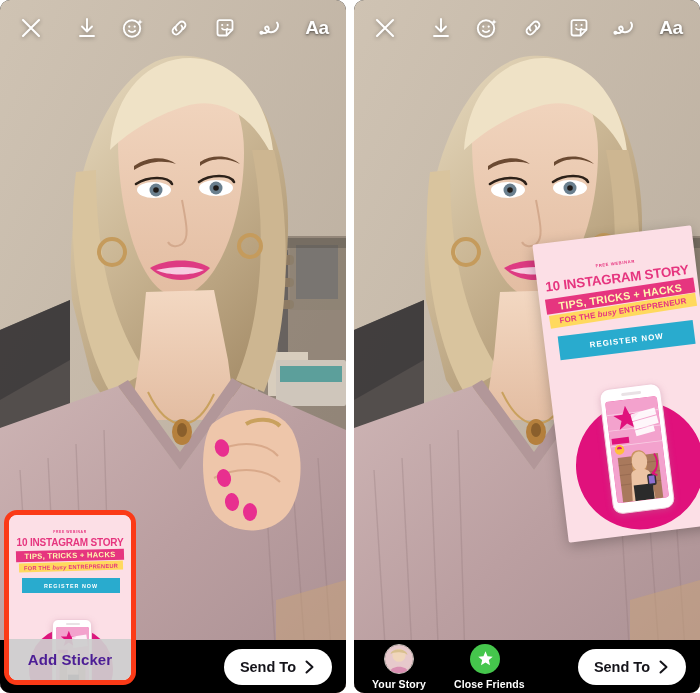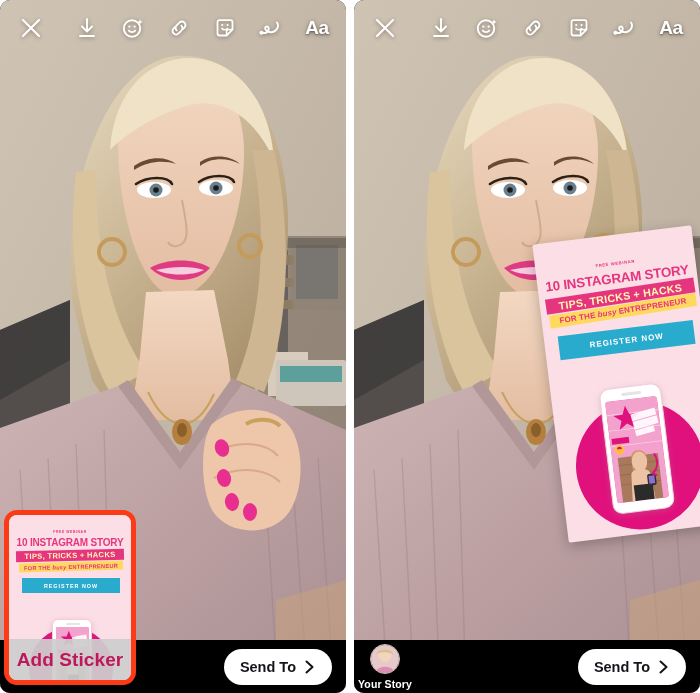--- a/index.html
+++ b/index.html
@@ -66,21 +66,21 @@
   .sendto {
     margin-left:auto; margin-right:14px;
     background:#fff; color:#15141a;
     border-radius:22px;
     height:36px; padding:0 16px;
     display:flex; align-items:center; gap:7px;
     font-size:14.5px; font-weight:bold;
   }
   .chev { display:block; }
 
-  .audience { display:flex; align-items:flex-start; gap:24px; }
+  .audience { display:flex; align-items:flex-start; gap:24px; margin-left:14px; }
   .aud-item { width:62px; text-align:center; }
   .aud-circle {
     width:30px; height:30px; border-radius:50%;
     margin:0 auto 4px auto; overflow:hidden;
     display:flex; align-items:center; justify-content:center;
   }
   .aud-story { border:1.5px solid #cfc8c2; }
   .aud-close { background:#45c64c; }
   .aud-label {
     color:#fff; font-size:10.5px; font-weight:bold;
@@ -163,21 +163,21 @@
     background:#fcdfe6;
   }
   .thumb-card {
     position:absolute; left:0; top:0; right:0; bottom:0;
     border-radius:8px; overflow:hidden;
   }
   .add-sticker {
     position:absolute; left:0; right:0; bottom:0; height:41px;
     background:rgba(205,205,205,.93);
     display:flex; align-items:center; justify-content:center;
-    color:#be185d; font-size:19px; font-weight:bold;
+    color:#4c1d95; font-size:15px; font-weight:bold;
     letter-spacing:.1px;
     z-index:3;
   }
 
   
   .placed {
     position:absolute;
     left:196px; top:234px;
     width:160px; height:300px;
     transform:rotate(-7deg);
@@ -589,20 +589,28 @@
           <div class="aud-circle aud-story">
             <svg width="30" height="30" viewBox="0 0 30 30">
               <rect width="30" height="30" fill="#e7c9cc"></rect>
               <circle cx="15" cy="11" r="7" fill="#f0d6bb"></circle>
               <path d="M5 30 C5 21 25 21 25 30 Z" fill="#d98fb2"></path>
               <path d="M6 10 C6 3 24 3 24 11 C22 7 8 7 6 10 Z" fill="#d9c08f"></path>
             </svg>
           </div>
           <div class="aud-label">Your Story</div>
         </div>
+        <div class="aud-item">
+          <div class="aud-circle aud-close">
+            <svg width="17" height="17" viewBox="0 0 20 20">
+              <path d="M10 1.6 L12.4 7.3 L18.5 7.8 L13.9 11.9 L15.3 17.9 L10 14.7 L4.7 17.9 L6.1 11.9 L1.5 7.8 L7.6 7.3 Z" fill="#fff"></path>
+            </svg>
+          </div>
+          <div class="aud-label">Close Friends</div>
+        </div>
       </div>
       <div class="sendto">
         <span>Send To</span>
         <svg class="chev" width="13" height="14" viewBox="0 0 13 14">
           <path d="M3.5 1.5 L9.5 7 L3.5 12.5" stroke="#15141a" stroke-width="2" fill="none" stroke-linecap="round" stroke-linejoin="round"></path>
         </svg>
       </div>
     </div>
   </div>
 

